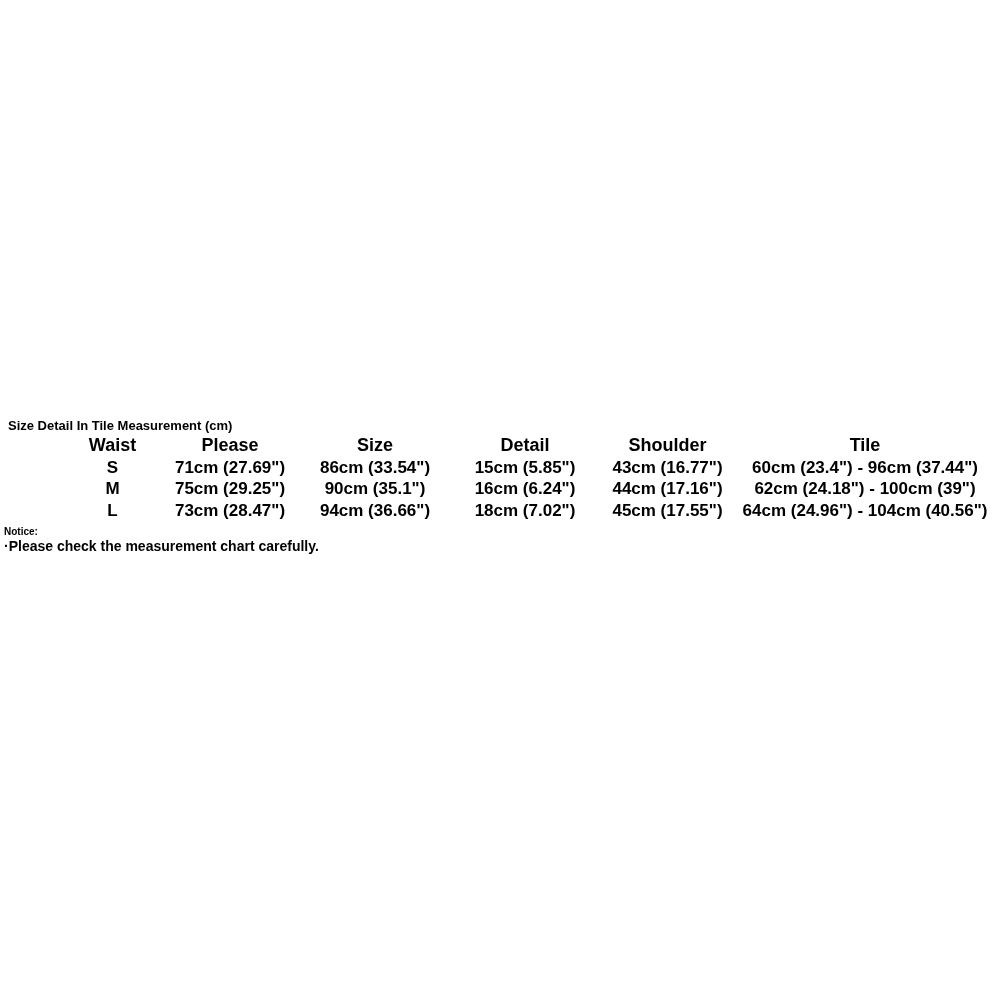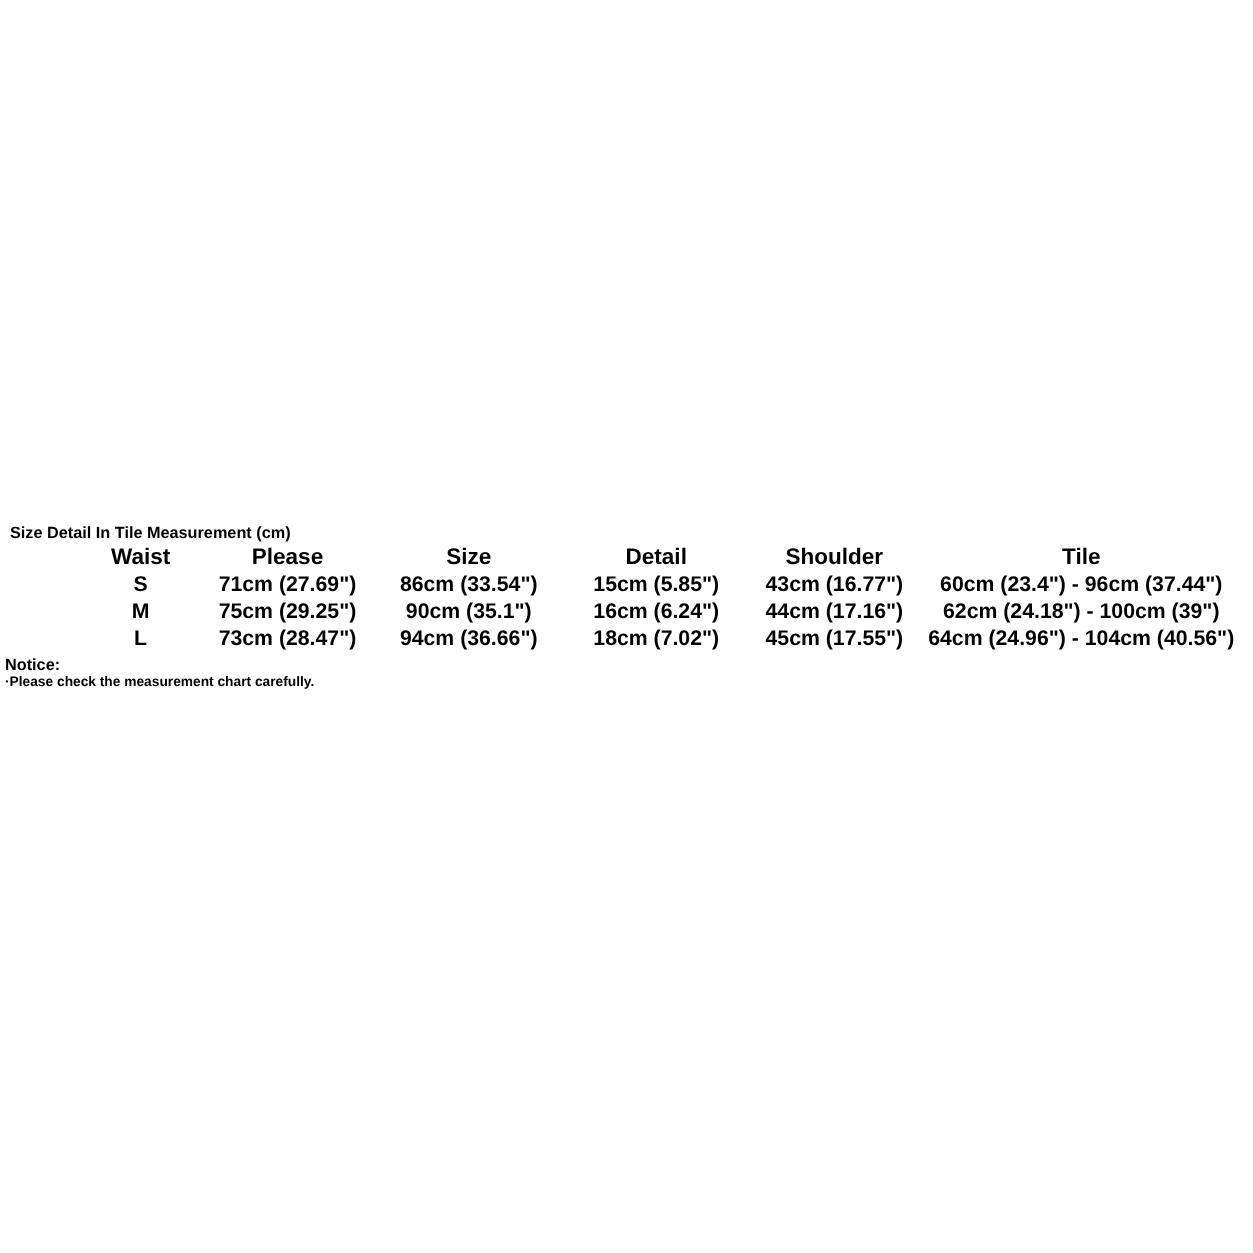--- a/index.html
+++ b/index.html
@@ -55,26 +55,26 @@
     font-weight: 700;
     text-align: center;
     padding: 0;
     white-space: nowrap;
   }
   .notice {
     margin: 3px 0 0 4px;
     font-weight: 700;
   }
   .notice-title {
-    font-size: 13px;
+    font-size: 10px;
     line-height: 15px;
     white-space: nowrap;
   }
   .notice-line {
-    font-size: 11px;
+    font-size: 14px;
     line-height: 15px;
     white-space: nowrap;
   }
 </style>
 </head>
 <body>
 
 <div class="sheet">
   <div class="content">
 

